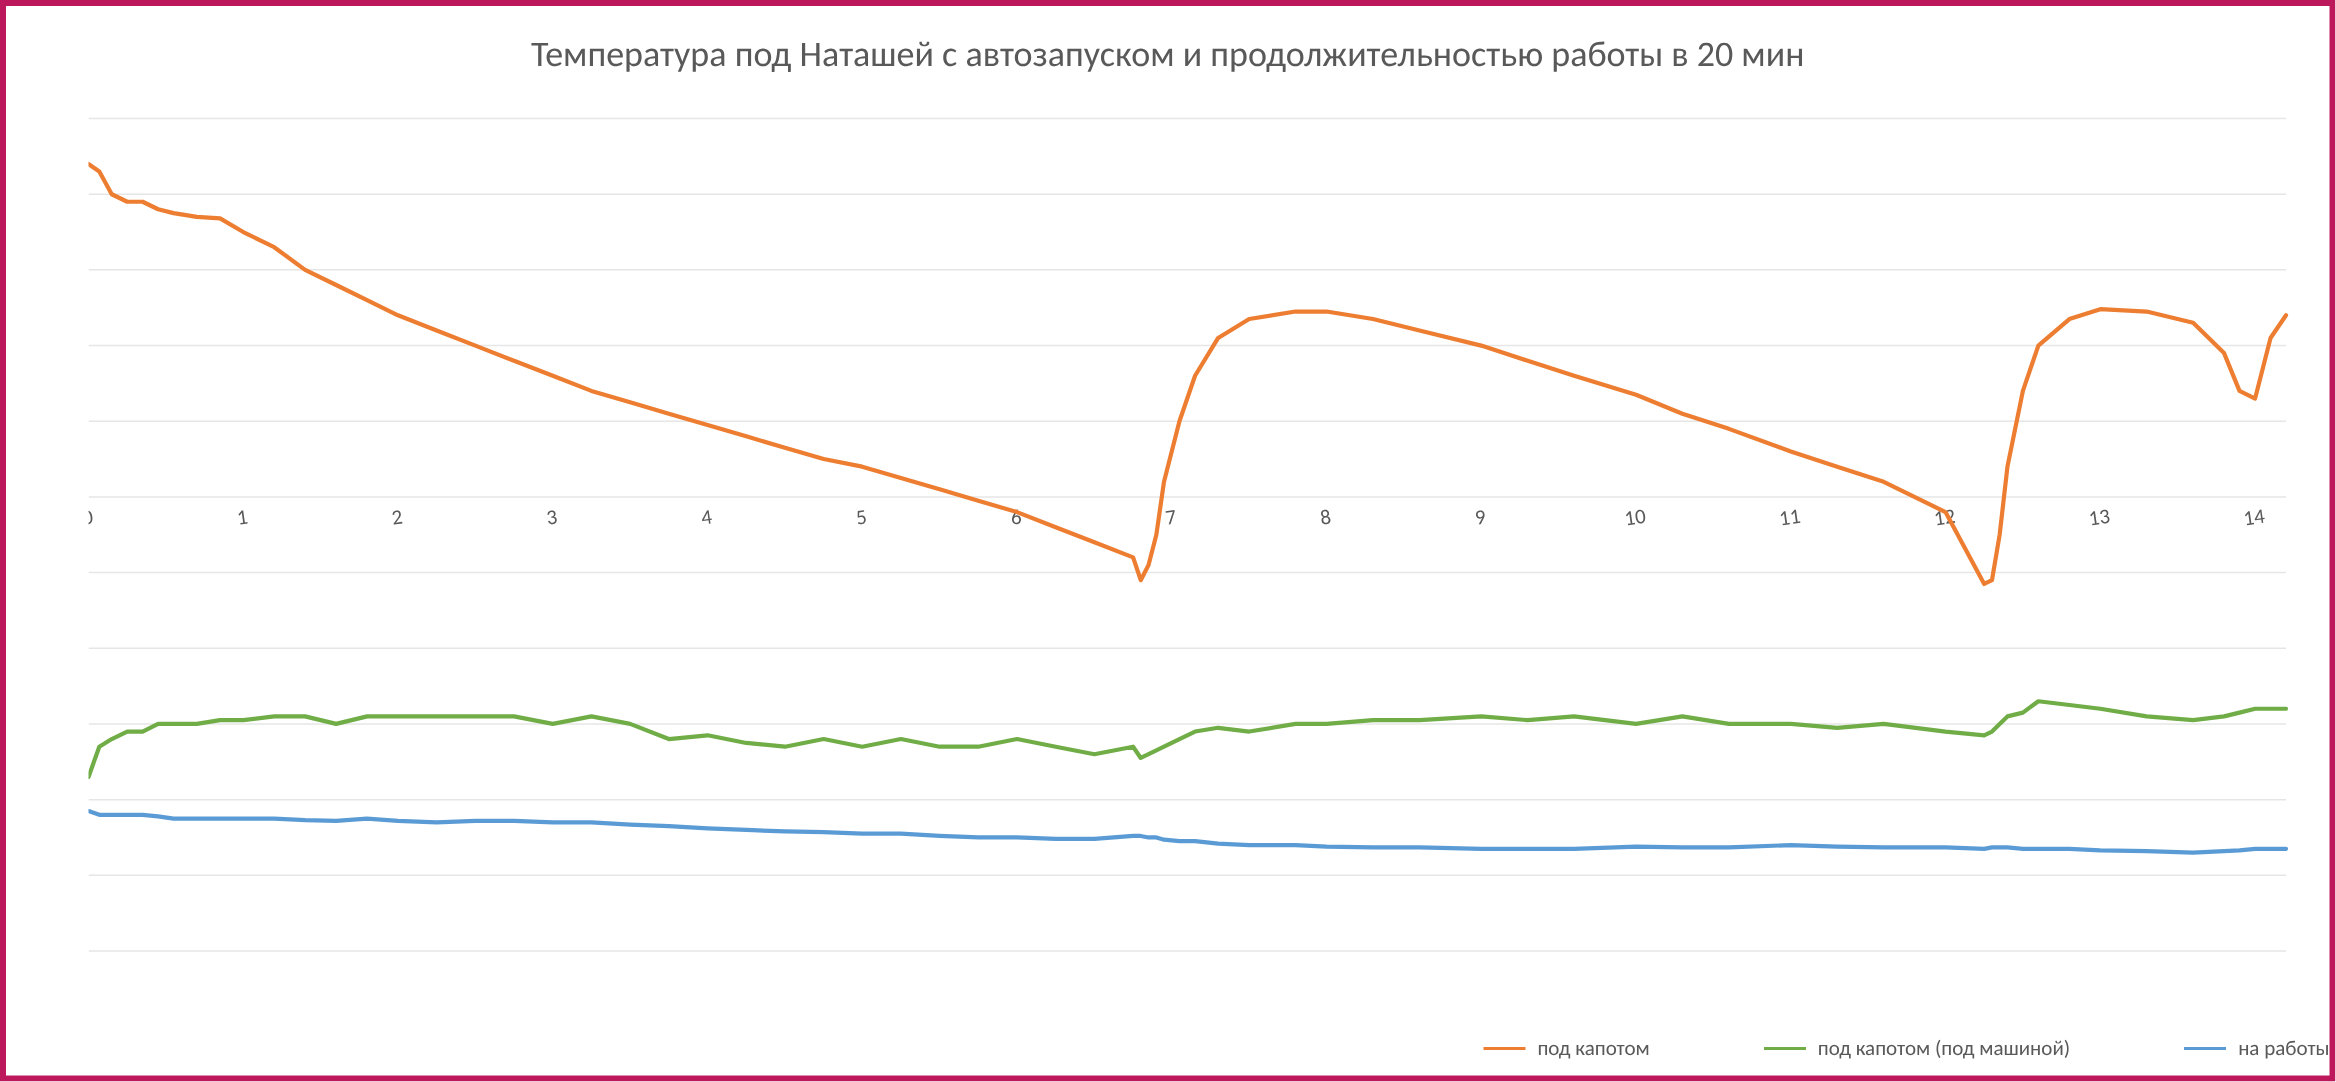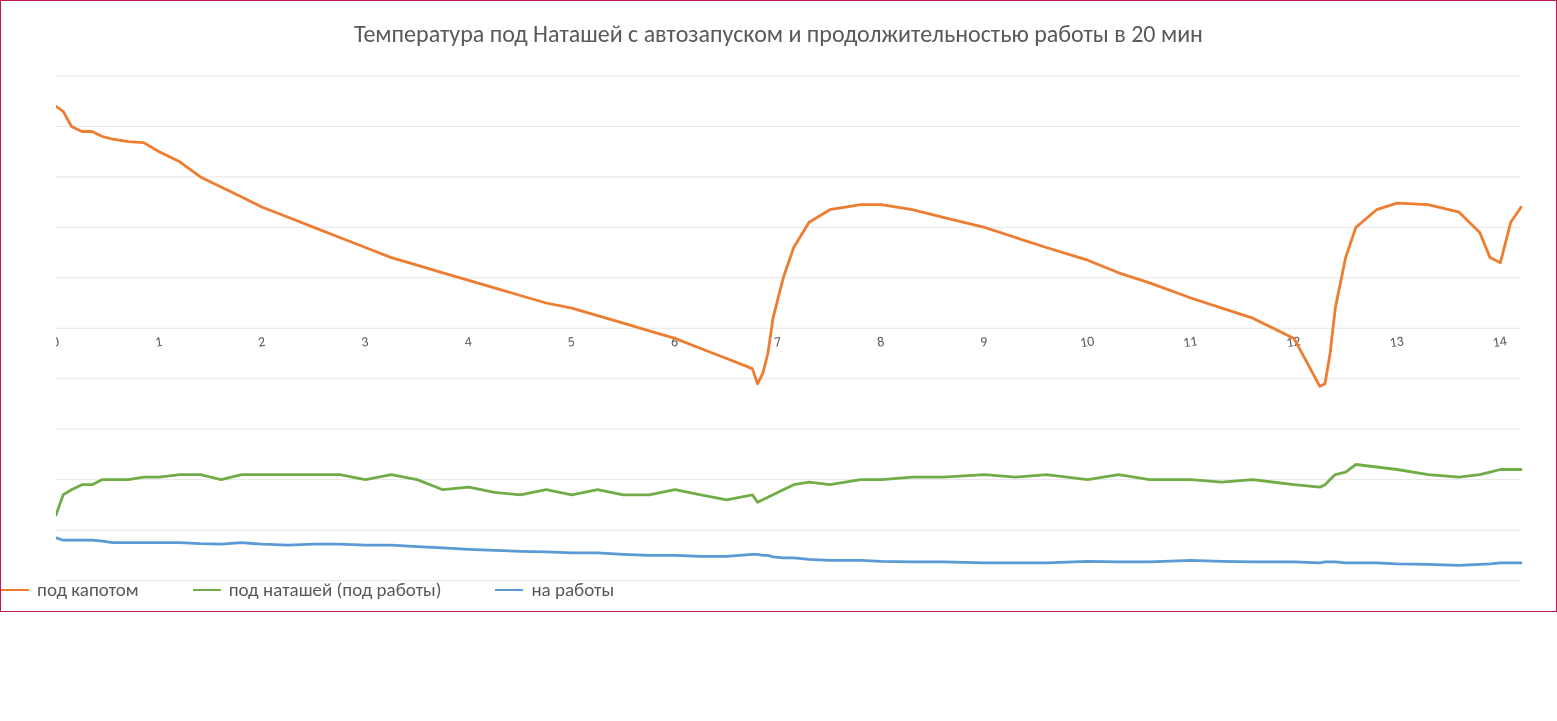--- a/index.html
+++ b/index.html
@@ -1,22 +1,22 @@
 <!DOCTYPE html>
 <html><head>
 <meta charset="utf-8">
 <style>
   html,body{margin:0;padding:0;background:#fff;font-family:"Calibri","Segoe UI",Arial,sans-serif;color:#595959}
-  .chart-wrap{width:1557px;height:612px;position:relative;box-sizing:border-box;border:1px solid #be185d}
+  .chart-wrap{width:1557px;height:721px;position:relative;box-sizing:border-box;border:4px solid #be185d}
   .title{position:absolute;top:18px;left:0;width:100%;text-align:center;font-size:24px;color:#595959}
   .plot{position:absolute;left:55px;top:55px;width:1475px;height:605px}
   svg{display:block}
   .grid line{stroke:#e6e6e6;stroke-width:1}
   .axis-tick{fill:#595959;font-size:14px}
-  .legend{position:absolute;bottom:10px;left:0;width:100%;display:flex;justify-content:flex-start;gap:54px;font-size:19px;color:#595959}
+  .legend{position:absolute;bottom:10px;left:0;width:100%;display:flex;justify-content:flex-end;gap:76px;font-size:14px;color:#595959}
   .legend-item{display:inline-flex;align-items:center;gap:8px}
   .swatch{display:inline-block;width:28px;height:0}
   .swatch.s1{border-top:2.8px solid #ed7d31}
   .swatch.s2{border-top:2.8px solid #70ad47}
   .swatch.s3{border-top:2.8px solid #5b9bd5}
 </style>
 </head>
 <body>
 
 <div class="chart-wrap">
@@ -77,20 +77,20 @@
     </svg>
   </div>
 
   <div class="legend">
     <span class="legend-item">
       <span class="swatch s1"></span>
       <span>под капотом</span>
     </span>
     <span class="legend-item">
       <span class="swatch s2"></span>
-      <span>под наташей (под работы)</span>
+      <span>под капотом (под машиной)</span>
     </span>
     <span class="legend-item">
       <span class="swatch s3"></span>
       <span>на работы</span>
     </span>
   </div>
 </div>
 
 </body></html>

